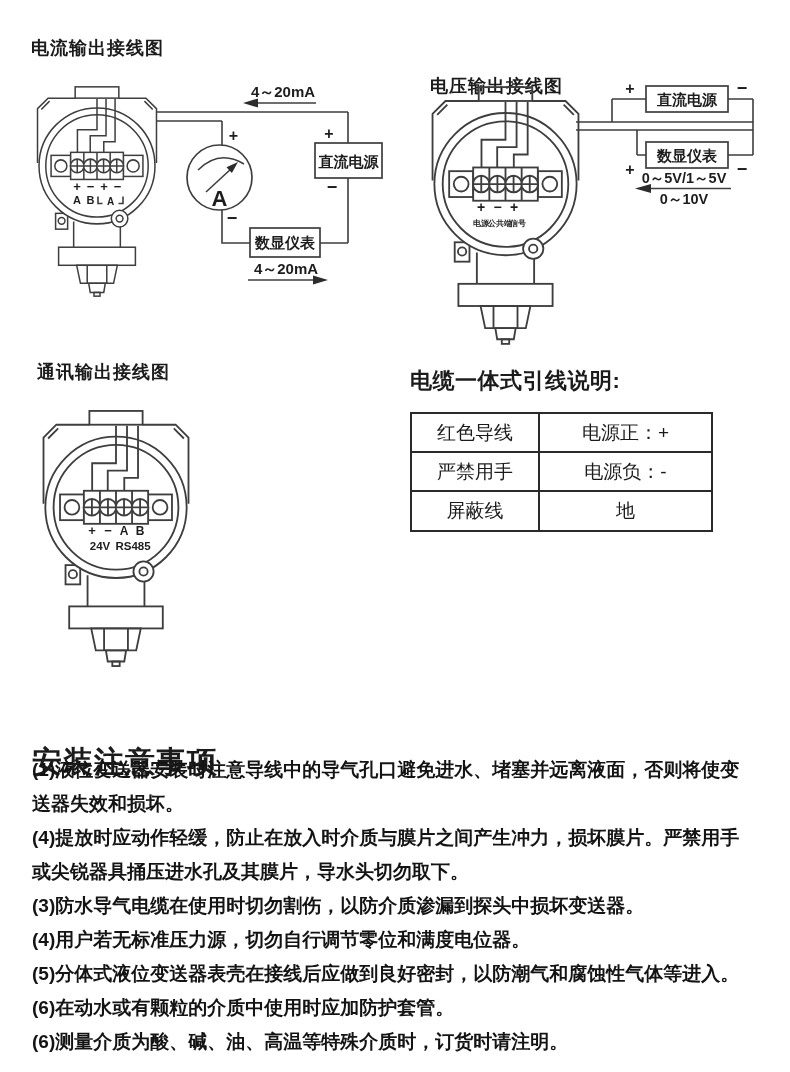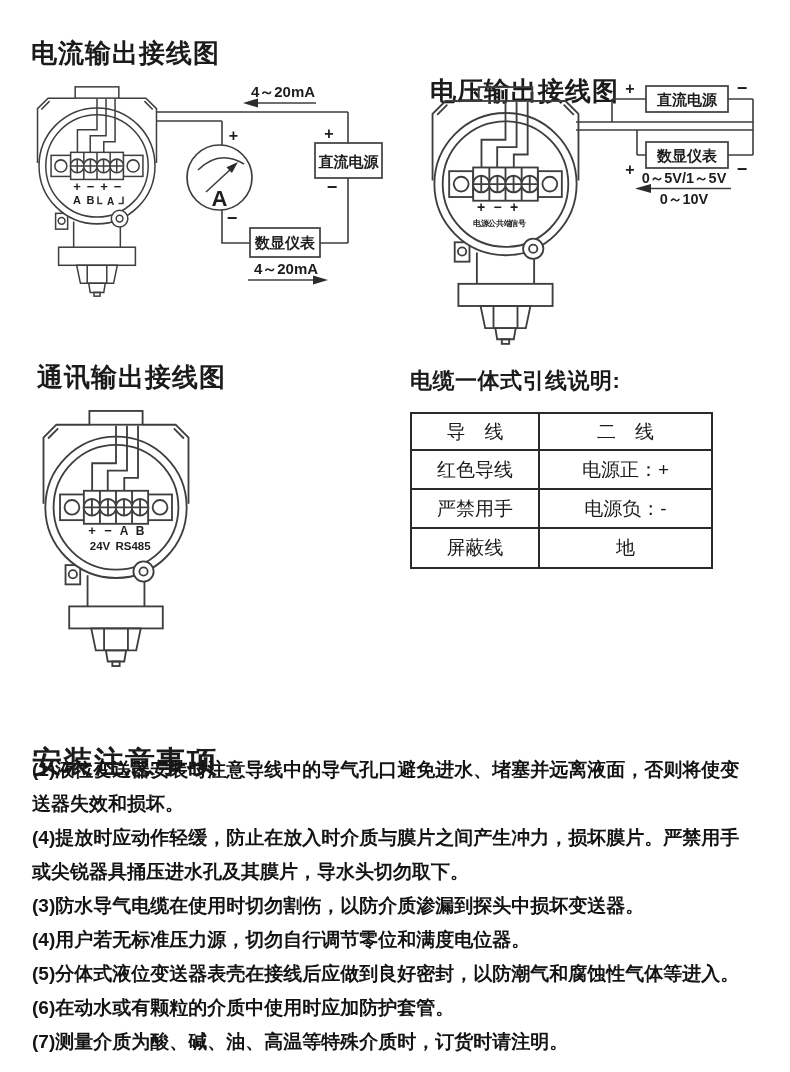--- a/index.html
+++ b/index.html
@@ -2,21 +2,21 @@
 <html><head>
 <meta charset="utf-8">
 <style>
   html,body { margin:0; padding:0; background:#fff; }
   .page {
     position:relative; width:790px; height:1072px; background:#ffffff;
     font-family:"Liberation Sans","DejaVu Sans",sans-serif;
     color:#1c1c1c; overflow:hidden;
   }
   .sec-title { position:absolute; font-weight:600; color:#1b1b1b; white-space:nowrap; }
-  .t-big   { font-size:26px; letter-spacing:1px; }
+  .t-big   { font-size:18px; letter-spacing:1px; }
   .t-mid   { font-size:22px; letter-spacing:0.5px; }
   .t-huge  { font-size:30px; font-weight:700; letter-spacing:1px; }
   #diagram-layer { position:absolute; left:0; top:60px; width:790px; height:620px; }
   #diagram-layer text { fill:#1d1d1d; text-anchor:middle; font-family:inherit; }
   .lbl-term  { font-size:13px; font-weight:700; }
   .lbl-term2 { font-size:11px; font-weight:700; }
   .lbl-tiny  { font-size:8px;  font-weight:600; }
   .lbl-plus  { font-size:16px; font-weight:700; }
   .lbl-minus { font-size:18px; font-weight:700; }
   .lbl-box   { font-size:15px; font-weight:600; }
@@ -173,24 +173,20 @@
       <text class="lbl-term" x="108" y="535">−</text>
       <text class="lbl-term" style="font-size:12px" x="124" y="535">A</text>
       <text class="lbl-term" style="font-size:12px" x="140" y="535">B</text>
       <text class="lbl-term2" style="font-size:11.5px" x="100" y="549.5">24V</text>
       <text class="lbl-term2" style="font-size:11.5px" x="133" y="549.5">RS485</text>
     </g>
   </svg>
 
   <table class="cable-table">
     <tbody>
-      <tr class="hr">
-        <td class="c1">导　线</td>
-        <td class="c2">二　线</td>
-      </tr>
       <tr class="dr">
         <td class="c1">红色导线</td>
         <td class="c2">电源正：+</td>
       </tr>
       <tr class="dr">
         <td class="c1">严禁用手</td>
         <td class="c2">电源负：-</td>
       </tr>
       <tr class="dr dr3">
         <td class="c1">屏蔽线</td>
@@ -202,16 +198,16 @@
   <div class="sec-title t-huge" style="left:32px; top:706px;margin-top:36px;">安装注意事项</div>
   <div class="notes">
     <p>(1)液位变送器安装时注意导线中的导气孔口避免进水、堵塞并远离液面，否则将使变
 送器失效和损坏。</p>
     <p>(4)提放时应动作轻缓，防止在放入时介质与膜片之间产生冲力，损坏膜片。严禁用手
 或尖锐器具捅压进水孔及其膜片，导水头切勿取下。</p>
     <p>(3)防水导气电缆在使用时切勿割伤，以防介质渗漏到探头中损坏变送器。</p>
     <p>(4)用户若无标准压力源，切勿自行调节零位和满度电位器。</p>
     <p>(5)分体式液位变送器表壳在接线后应做到良好密封，以防潮气和腐蚀性气体等进入。</p>
     <p>(6)在动水或有颗粒的介质中使用时应加防护套管。</p>
-    <p>(7)测量介质为酸、碱、油、高温等特殊介质时，订货时请注明。</p>
+    <p>(6)测量介质为酸、碱、油、高温等特殊介质时，订货时请注明。</p>
   </div>
 
 </div>
 
 </body></html>

